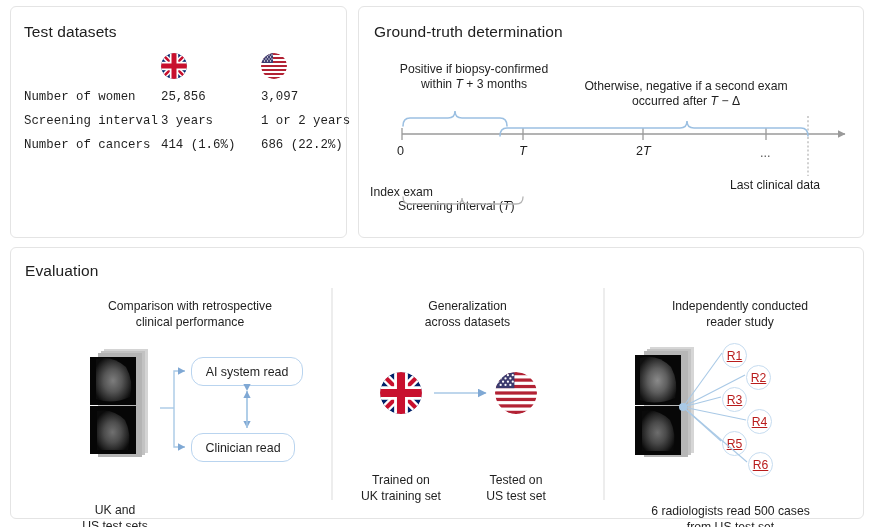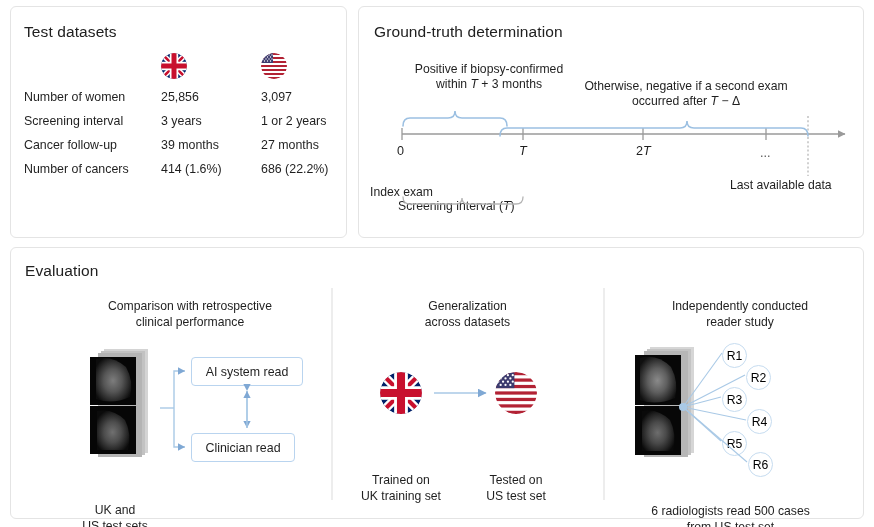--- a/index.html
+++ b/index.html
@@ -45,35 +45,36 @@
     position:absolute;
     left:24px; top:90px;
     border-collapse:collapse;
     font-size:12.4px;
     color:#1f1f1f;
   }
   table.ds td{
     padding:0 0 10px 0;
     vertical-align:top;
     white-space:nowrap;
+    font-family:Liberation Mono, monospace;
   }
   table.ds td.lbl{ width:137px; }
   table.ds td.v1{ width:100px; }
   table.ds td.v2{ width:100px; }
 
   
   #gt-title{ left:374px; top:23px; }
   .gt-txt{
     position:absolute;
     font-size:12.2px;
     color:#1f1f1f;
     line-height:15px;
     white-space:nowrap;
   }
-  #gt-pos{ left:404px; top:62px; text-align:center; width:170px;}
+  #gt-pos{ left:389px; top:62px; text-align:center; width:170px;}
   #gt-neg{ left:566px; top:79px; text-align:center; width:240px;}
   #gt-lbl-0{ left:397px; top:144px; font-size:12.6px;}
   #gt-lbl-T{ left:519px; top:144px; font-size:12.6px; font-style:italic;}
   #gt-lbl-2T{ left:636px; top:144px; font-size:12.6px;}
   #gt-lbl-dots{ left:760px; top:146px; font-size:12.6px; color:#555;}
   #gt-index{ left:370px; top:161px;margin-top:24px; }
   #gt-last{ left:730px; top:178px; }
   #gt-screen{ left:398px; top:199px; }
   .ital{ font-style:italic; }
 
@@ -103,42 +104,43 @@
   #cap-a{ left:50px; top:470px; width:130px; }
   #cap-b1{ left:355px; top:440px; width:92px; }
   #cap-b2{ left:470px; top:440px; width:92px; }
   #cap-c{ left:608px; top:471px; width:245px; }
 
   .mbox{
     position:absolute;
     box-sizing:border-box;
     border:1px solid #b9d4ef;
     background:#fff;
-    border-radius:4px;
+    border-radius:12px;
     font-size:12.4px;
     color:#1f1f1f;
     display:flex;
     align-items:center;
     justify-content:center;
   }
   #box-ai{ left:191px; top:357px; width:112px; height:29px; }
   #box-cl{ left:191px; top:433px; width:104px; height:29px; }
 
   .mammo-stack{ position:absolute; }
 
   .rcircle{
     position:absolute;
     width:25px;height:25px;
     border-radius:50%;
     border:1px solid #c6dcf0;
     background:#fff;
     font-size:12.2px;
-    color:#000000;
+    color:#b91c1c;
     display:flex;align-items:center;justify-content:center;
     box-sizing:border-box;
+    text-decoration:underline;
   }
   svg.ov{ position:absolute; left:0; top:0; width:874px; height:527px; pointer-events:none; }
 </style>
 </head>
 <body>
 
 <div class="card" id="card-test"></div>
 <div class="card-title" id="test-title">Test datasets</div>
 
 <div class="flag" id="flag-uk-test">
@@ -203,45 +205,40 @@
     <td class="lbl">Number of women</td>
     <td class="v1">25,856</td>
     <td class="v2">3,097</td>
   </tr>
   <tr>
     <td class="lbl">Screening interval</td>
     <td class="v1">3 years</td>
     <td class="v2">1 or 2 years</td>
   </tr>
   <tr>
-    <td class="lbl">Cancer follow-up</td>
-    <td class="v1">39 months</td>
-    <td class="v2">27 months</td>
-  </tr>
-  <tr>
     <td class="lbl">Number of cancers</td>
     <td class="v1">414 (1.6%)</td>
     <td class="v2">686 (22.2%)</td>
   </tr>
 </tbody>
   </table>
 
 <div class="card" id="card-gt"></div>
 <div class="card-title" id="gt-title">Ground-truth determination</div>
 
 <div class="gt-txt" id="gt-pos">Positive if biopsy-confirmed<br>within <span class="ital">T</span> + 3 months</div>
 <div class="gt-txt" id="gt-neg">Otherwise, negative if a second exam<br>occurred after <span class="ital">T</span> − Δ</div>
 
 <div class="gt-txt" id="gt-lbl-0">0</div>
 <div class="gt-txt" id="gt-lbl-T">T</div>
 <div class="gt-txt" id="gt-lbl-2T">2<span class="ital">T</span></div>
 <div class="gt-txt" id="gt-lbl-dots">...</div>
 
 <div class="gt-txt" id="gt-index">Index exam</div>
-<div class="gt-txt" id="gt-last">Last available data</div>
+<div class="gt-txt" id="gt-last">Last clinical data</div>
 <div class="gt-txt" id="gt-screen">Screening interval (<span class="ital">T</span>)</div>
 
 <div class="card" id="card-eval"></div>
 <div class="card-title" id="eval-title">Evaluation</div>
 
 <div class="sub" id="sub-a">Comparison with retrospective
 clinical performance</div>
 <div class="sub" id="sub-b">Generalization
 across datasets</div>
 <div class="sub" id="sub-c">Independently conducted

